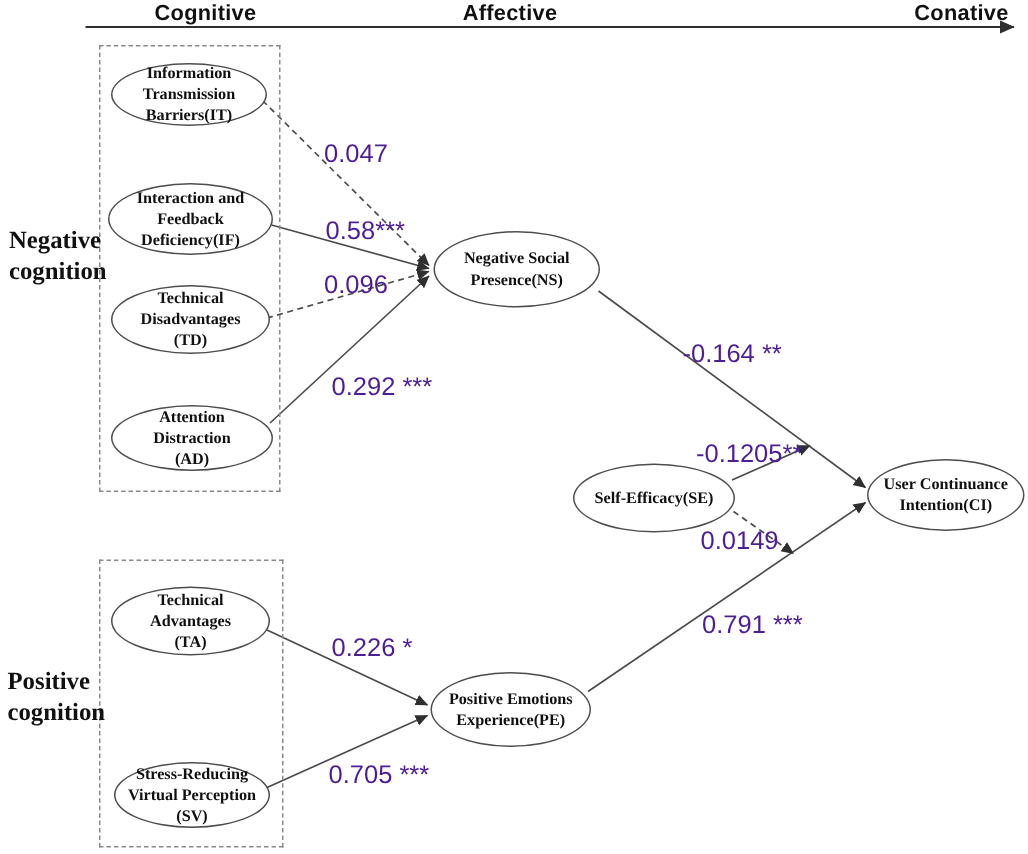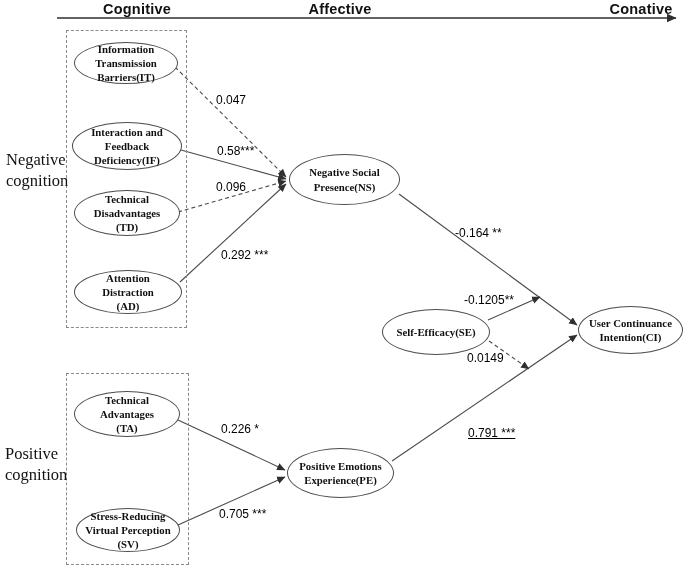--- a/index.html
+++ b/index.html
@@ -7,33 +7,33 @@
     position:relative;width:685px;height:569px;background:#fff;overflow:hidden;
     font-family:"Liberation Serif",serif;
   }
   .wires{position:absolute;left:0;top:0;width:685px;height:569px;}
   .stage{
     position:absolute;transform:translateX(-50%);
     font-family:"Liberation Sans",sans-serif;font-weight:bold;font-size:14.5px;color:#111;
     white-space:nowrap;letter-spacing:.2px;
   }
   .group-label{
-    position:absolute;font-weight:normal;font-size:16.5px;color:#111;
+    position:absolute;font-weight:bold;font-size:16.5px;color:#111;
     white-space:pre-line;line-height:1.25;
   }
   .gbox{position:absolute;border:1px dashed #8a8a8a;}
   .node{
     position:absolute;border:1.2px solid #4d4d4d;border-radius:50%;background:#fff;
     display:flex;align-items:center;justify-content:center;text-align:center;
     font-weight:bold;font-size:10.8px;line-height:1.3;color:#101010;
     white-space:pre-line;box-sizing:border-box;padding:2px 6px;
   }
   .coef{
     position:absolute;font-family:"Liberation Sans",sans-serif;
-    font-size:12px;color:#000000;white-space:nowrap;
+    font-size:17px;color:#4c1d95;white-space:nowrap;
   }
 </style>
 </head>
 <body>
 
 <div class="canvas">
 
   <svg class="wires" viewBox="0 0 685 569" xmlns="http://www.w3.org/2000/svg">
     <defs>
       <marker id="arr" markerWidth="9" markerHeight="9" refX="7.2" refY="4" orient="auto">
@@ -96,17 +96,17 @@
 Virtual Perception
 (SV)</span></div>
 
   <div class="coef" style="left:216px;top:93px;">0.047</div>
   <div class="coef" style="left:217px;top:144px;">0.58***</div>
   <div class="coef" style="left:216px;top:180px;">0.096</div>
   <div class="coef" style="left:221px;top:248px;">0.292 ***</div>
   <div class="coef" style="left:455px;top:226px;">-0.164 **</div>
   <div class="coef" style="left:464px;top:293px;">-0.1205**</div>
   <div class="coef" style="left:467px;top:351px;">0.0149</div>
-  <div class="coef" style="left:468px;top:426px;text-decoration:underline;">0.791 ***</div>
+  <div class="coef" style="left:468px;top:407px;">0.791 ***</div>
   <div class="coef" style="left:221px;top:422px;text-align:center;">0.226 *</div>
   <div class="coef" style="left:219px;top:507px;">0.705 ***</div>
 
 </div>
 
 </body></html>

